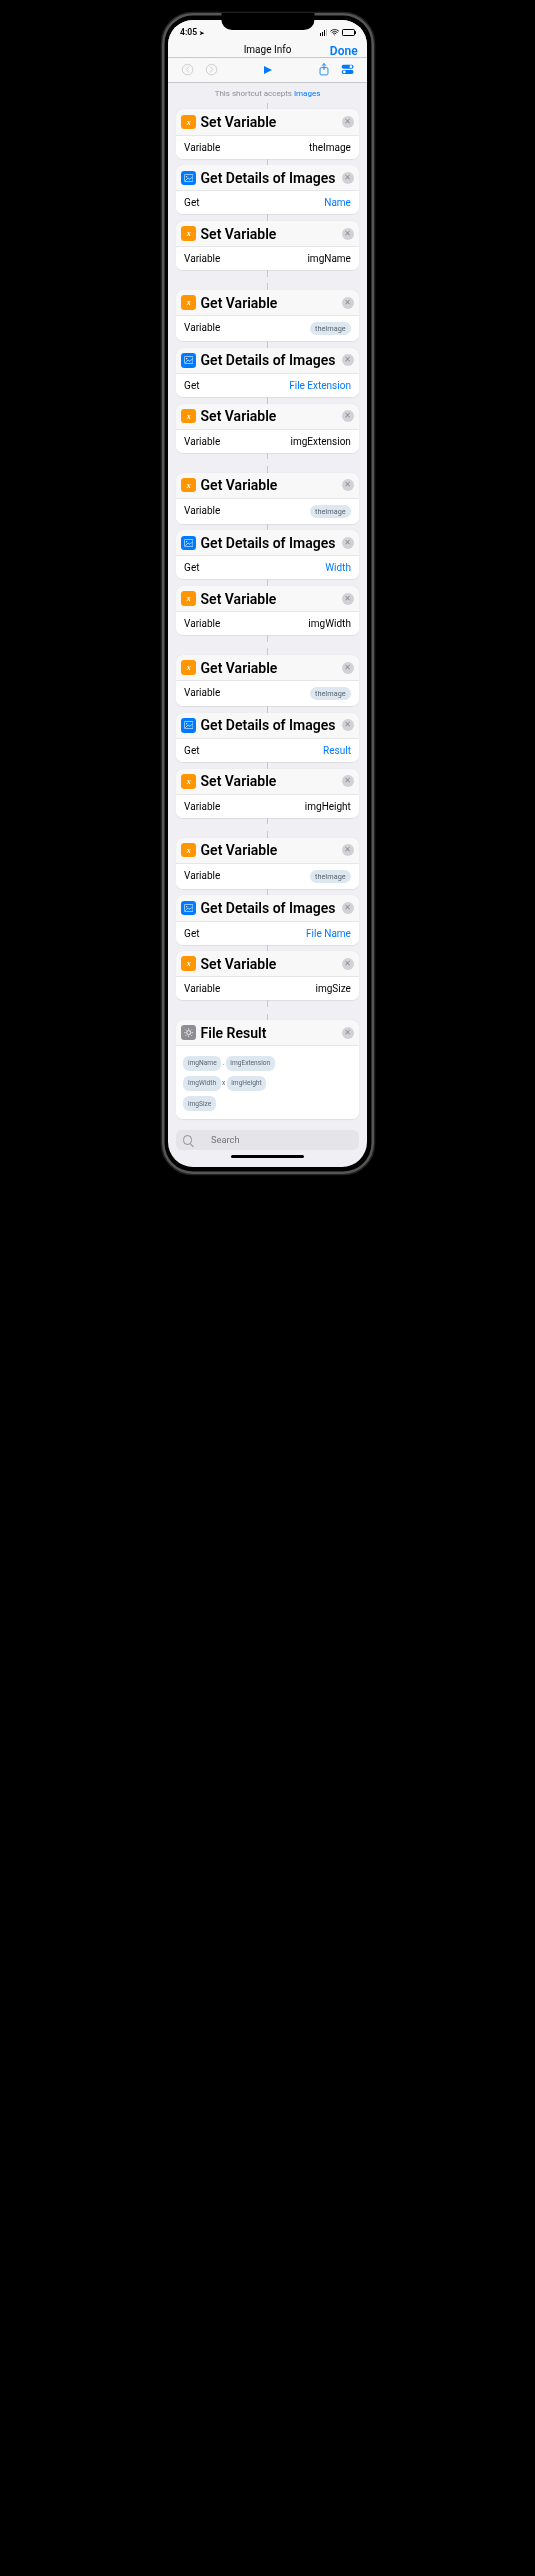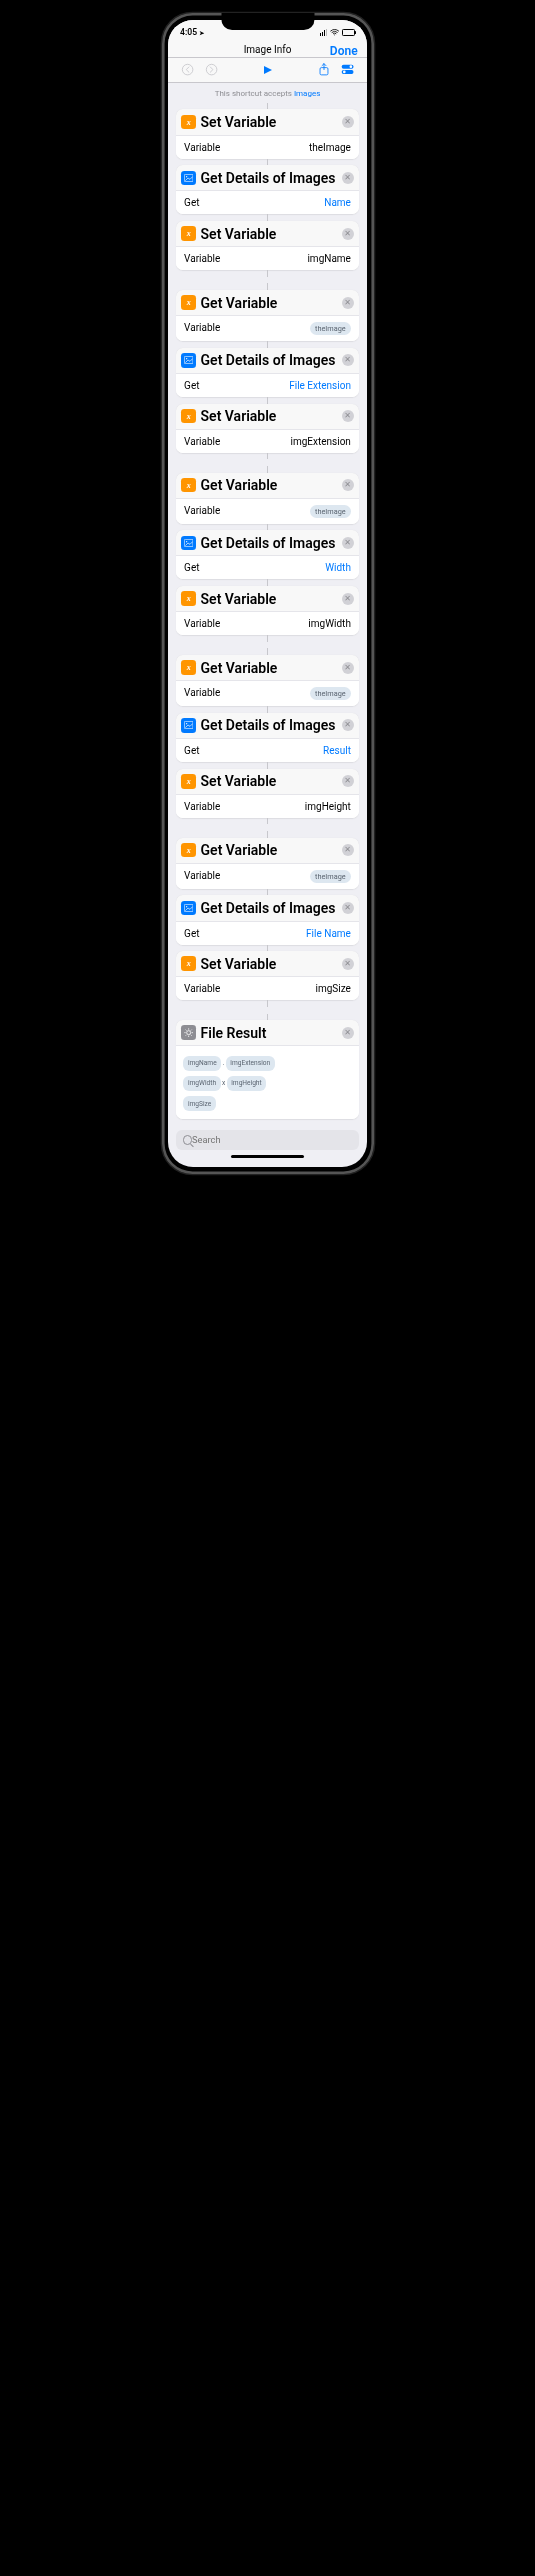--- a/index.html
+++ b/index.html
@@ -34,21 +34,21 @@
   .atitle { font-size:14px; font-weight:600; color:#000; flex:1; }
   .close { width:12px;height:12px;border-radius:50%;background:#d1d1d6;color:#8e8e93;display:flex;align-items:center;justify-content:center;font-size:8px;line-height:1;flex-shrink:0; }
   .param { background:#fff; display:flex; justify-content:space-between; padding:6px 8px; border-top:0.3px solid #e5e5ea; font-size:10px; min-height:24px; }
   .param .label { color:#000; }
   .param .val { color:#000; }
   .param .val.link { color:#007aff; }
   .token { background:#dde7f0; color:#5a6470; font-size:7.3px; padding:2px 5.3px; border-radius:6.6px; display:inline-flex; align-items:center; gap:2.6px; }
   .result-body { background:#fff; padding:6px 6.6px 6.6px; border-top:0.3px solid #e5e5ea; line-height:1.9; }
   .result-body .tkn { background:#dde7f0;color:#5a6470;font-size:6.6px;padding:1.3px 4.6px;border-radius:6px;display:inline-block;margin:1.3px 0.7px; }
   .result-body .sep { font-size:6.6px;color:#5a6470;display:inline-block;margin:0 0.7px; }
-  .searchbar { margin:10.6px 8px 4px; background:#e4e4e9; border-radius:6px; padding:4.6px 6.6px; display:flex; align-items:center; gap:0;justify-content:center; }
+  .searchbar { margin:10.6px 8px 4px; background:#e4e4e9; border-radius:6px; padding:4.6px 6.6px; display:flex; align-items:center; gap:19px;justify-content:center; }
   .searchbar input { border:none; background:transparent; font-size:9.3px; color:#8e8e93; flex:1; outline:none; }
   .mag { width:9.3px;height:9.3px;border:1px solid #8e8e93;border-radius:50%;position:relative; }
   .mag::after{content:'';position:absolute;width:4px;height:1px;background:#8e8e93;bottom:-2px;right:-2.6px;transform:rotate(45deg)}
   .homebar { width:73px;height:2.6px;background:#000;border-radius:2px;margin:5.3px auto 1.3px; }
   svg { display:block; }
 </style>
 </head>
 <body>
 
 <div class="frame">

